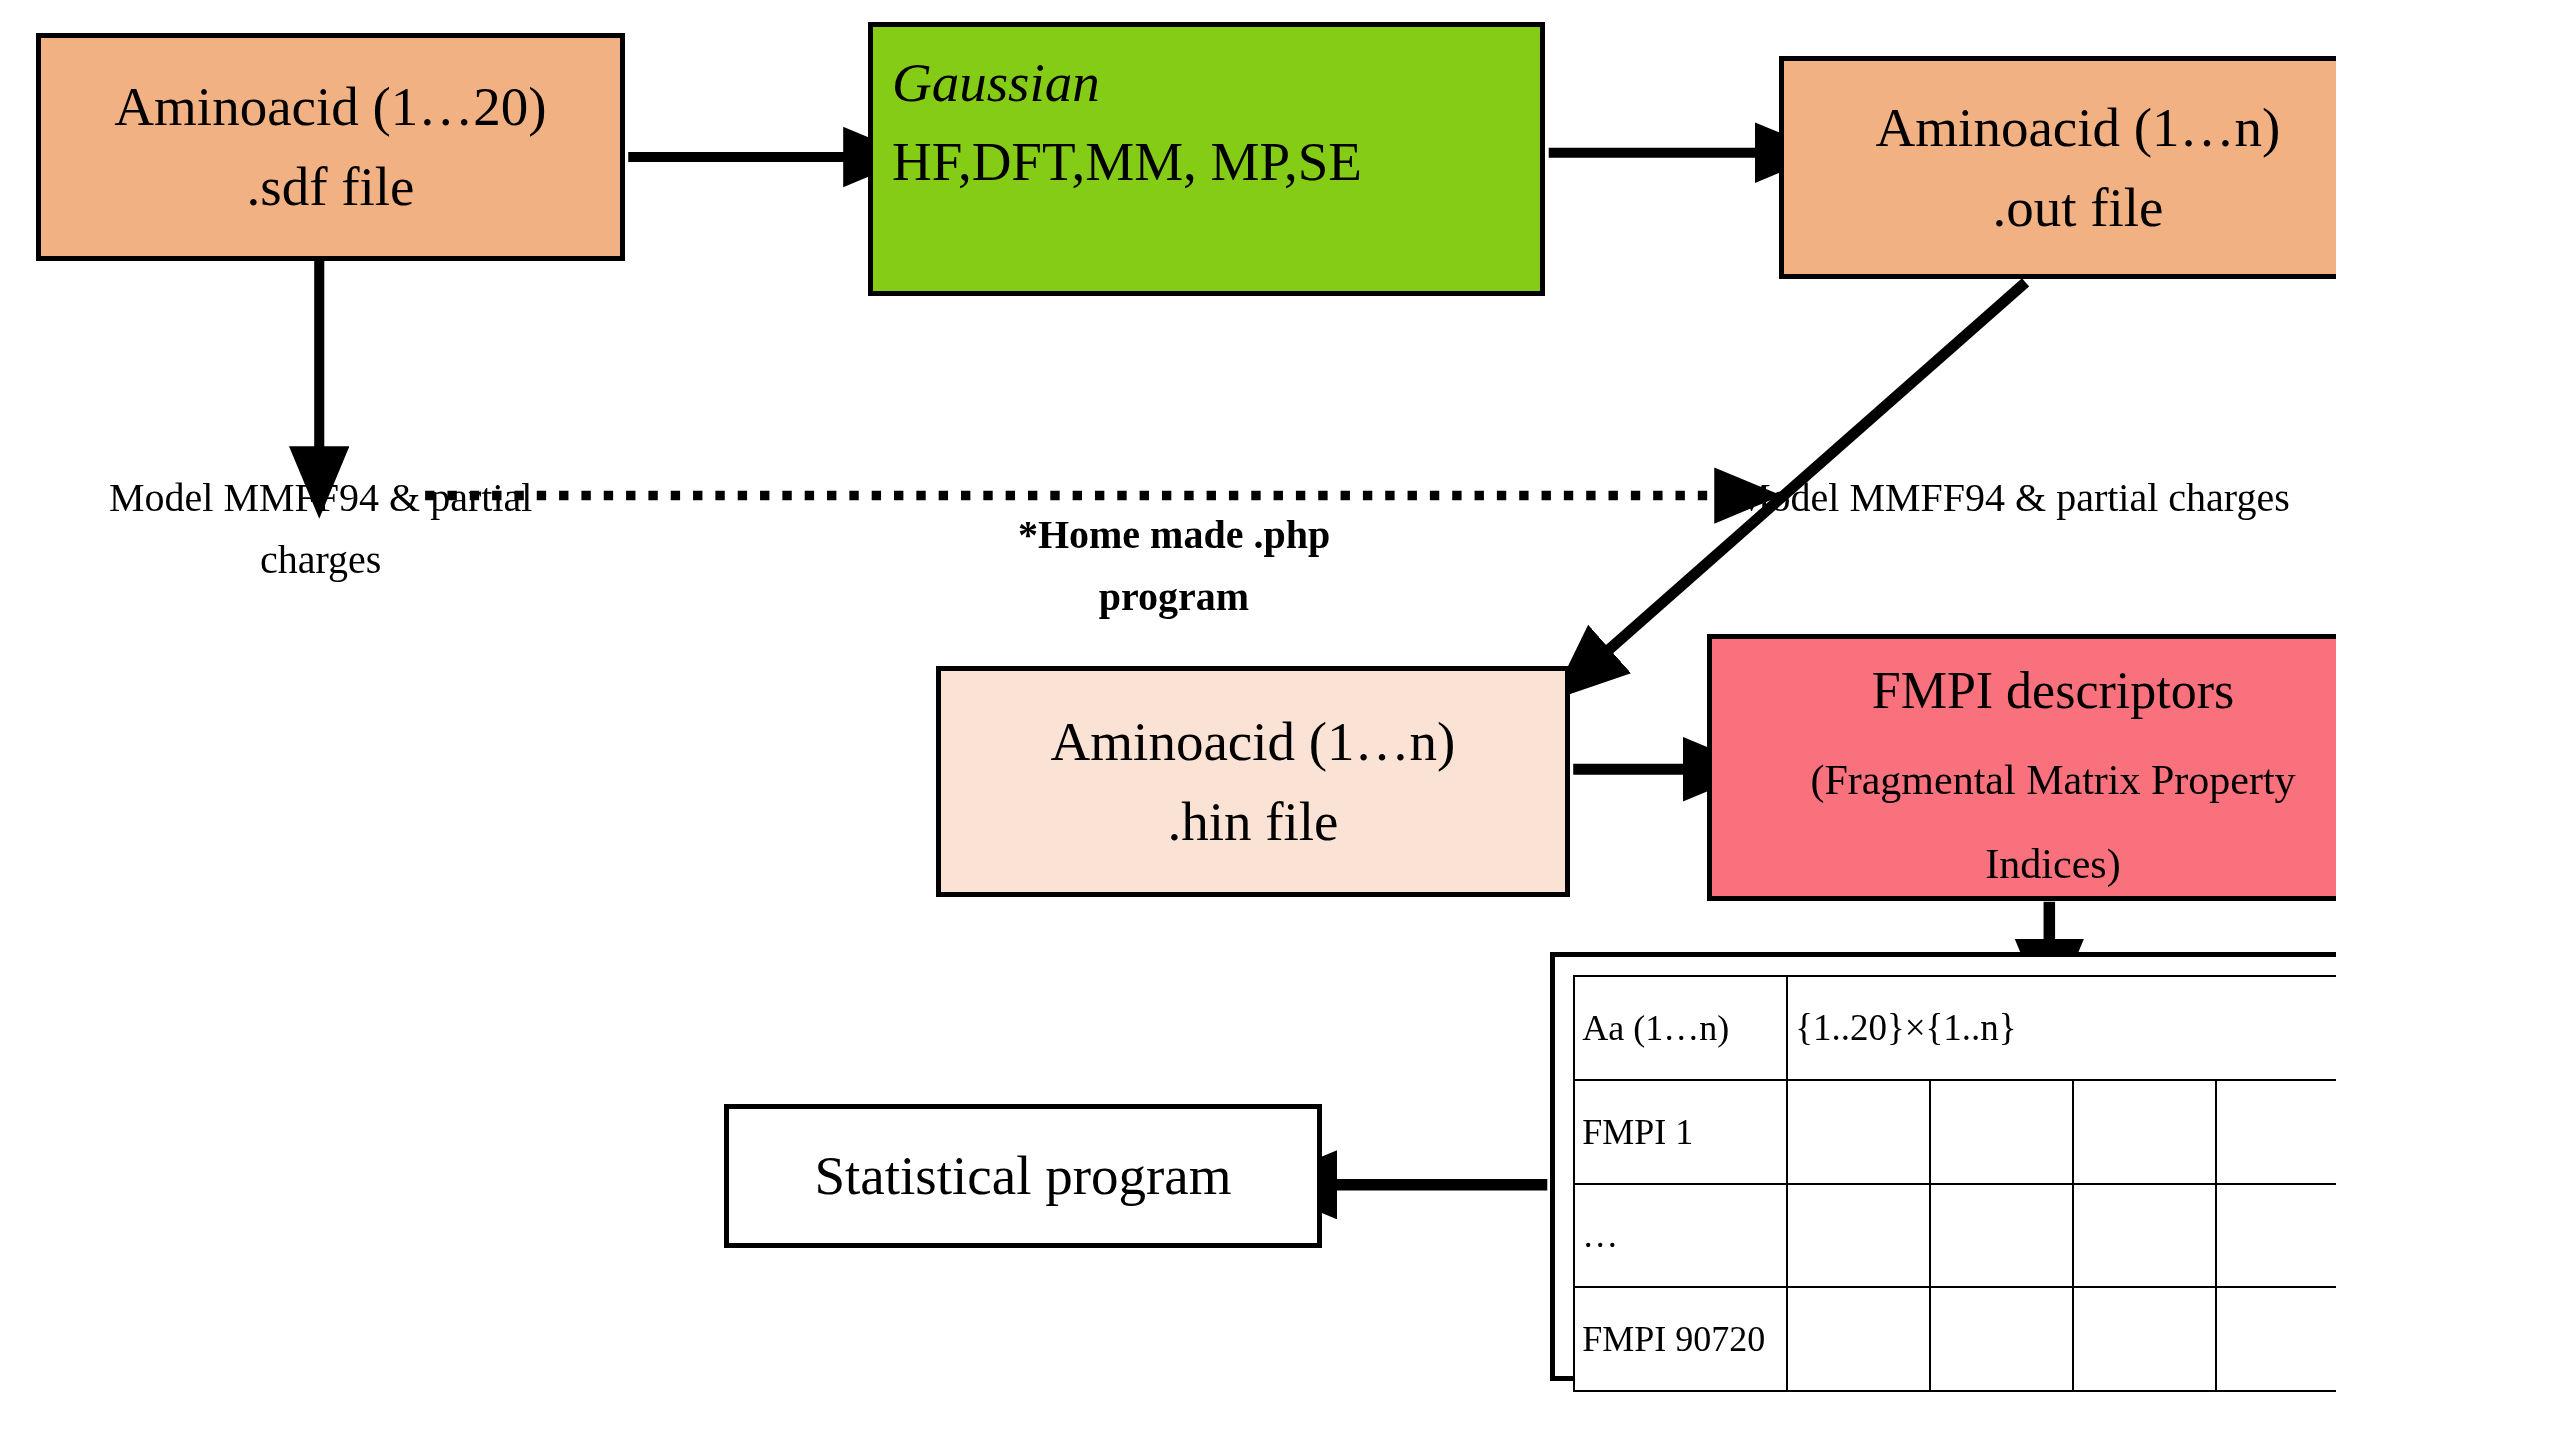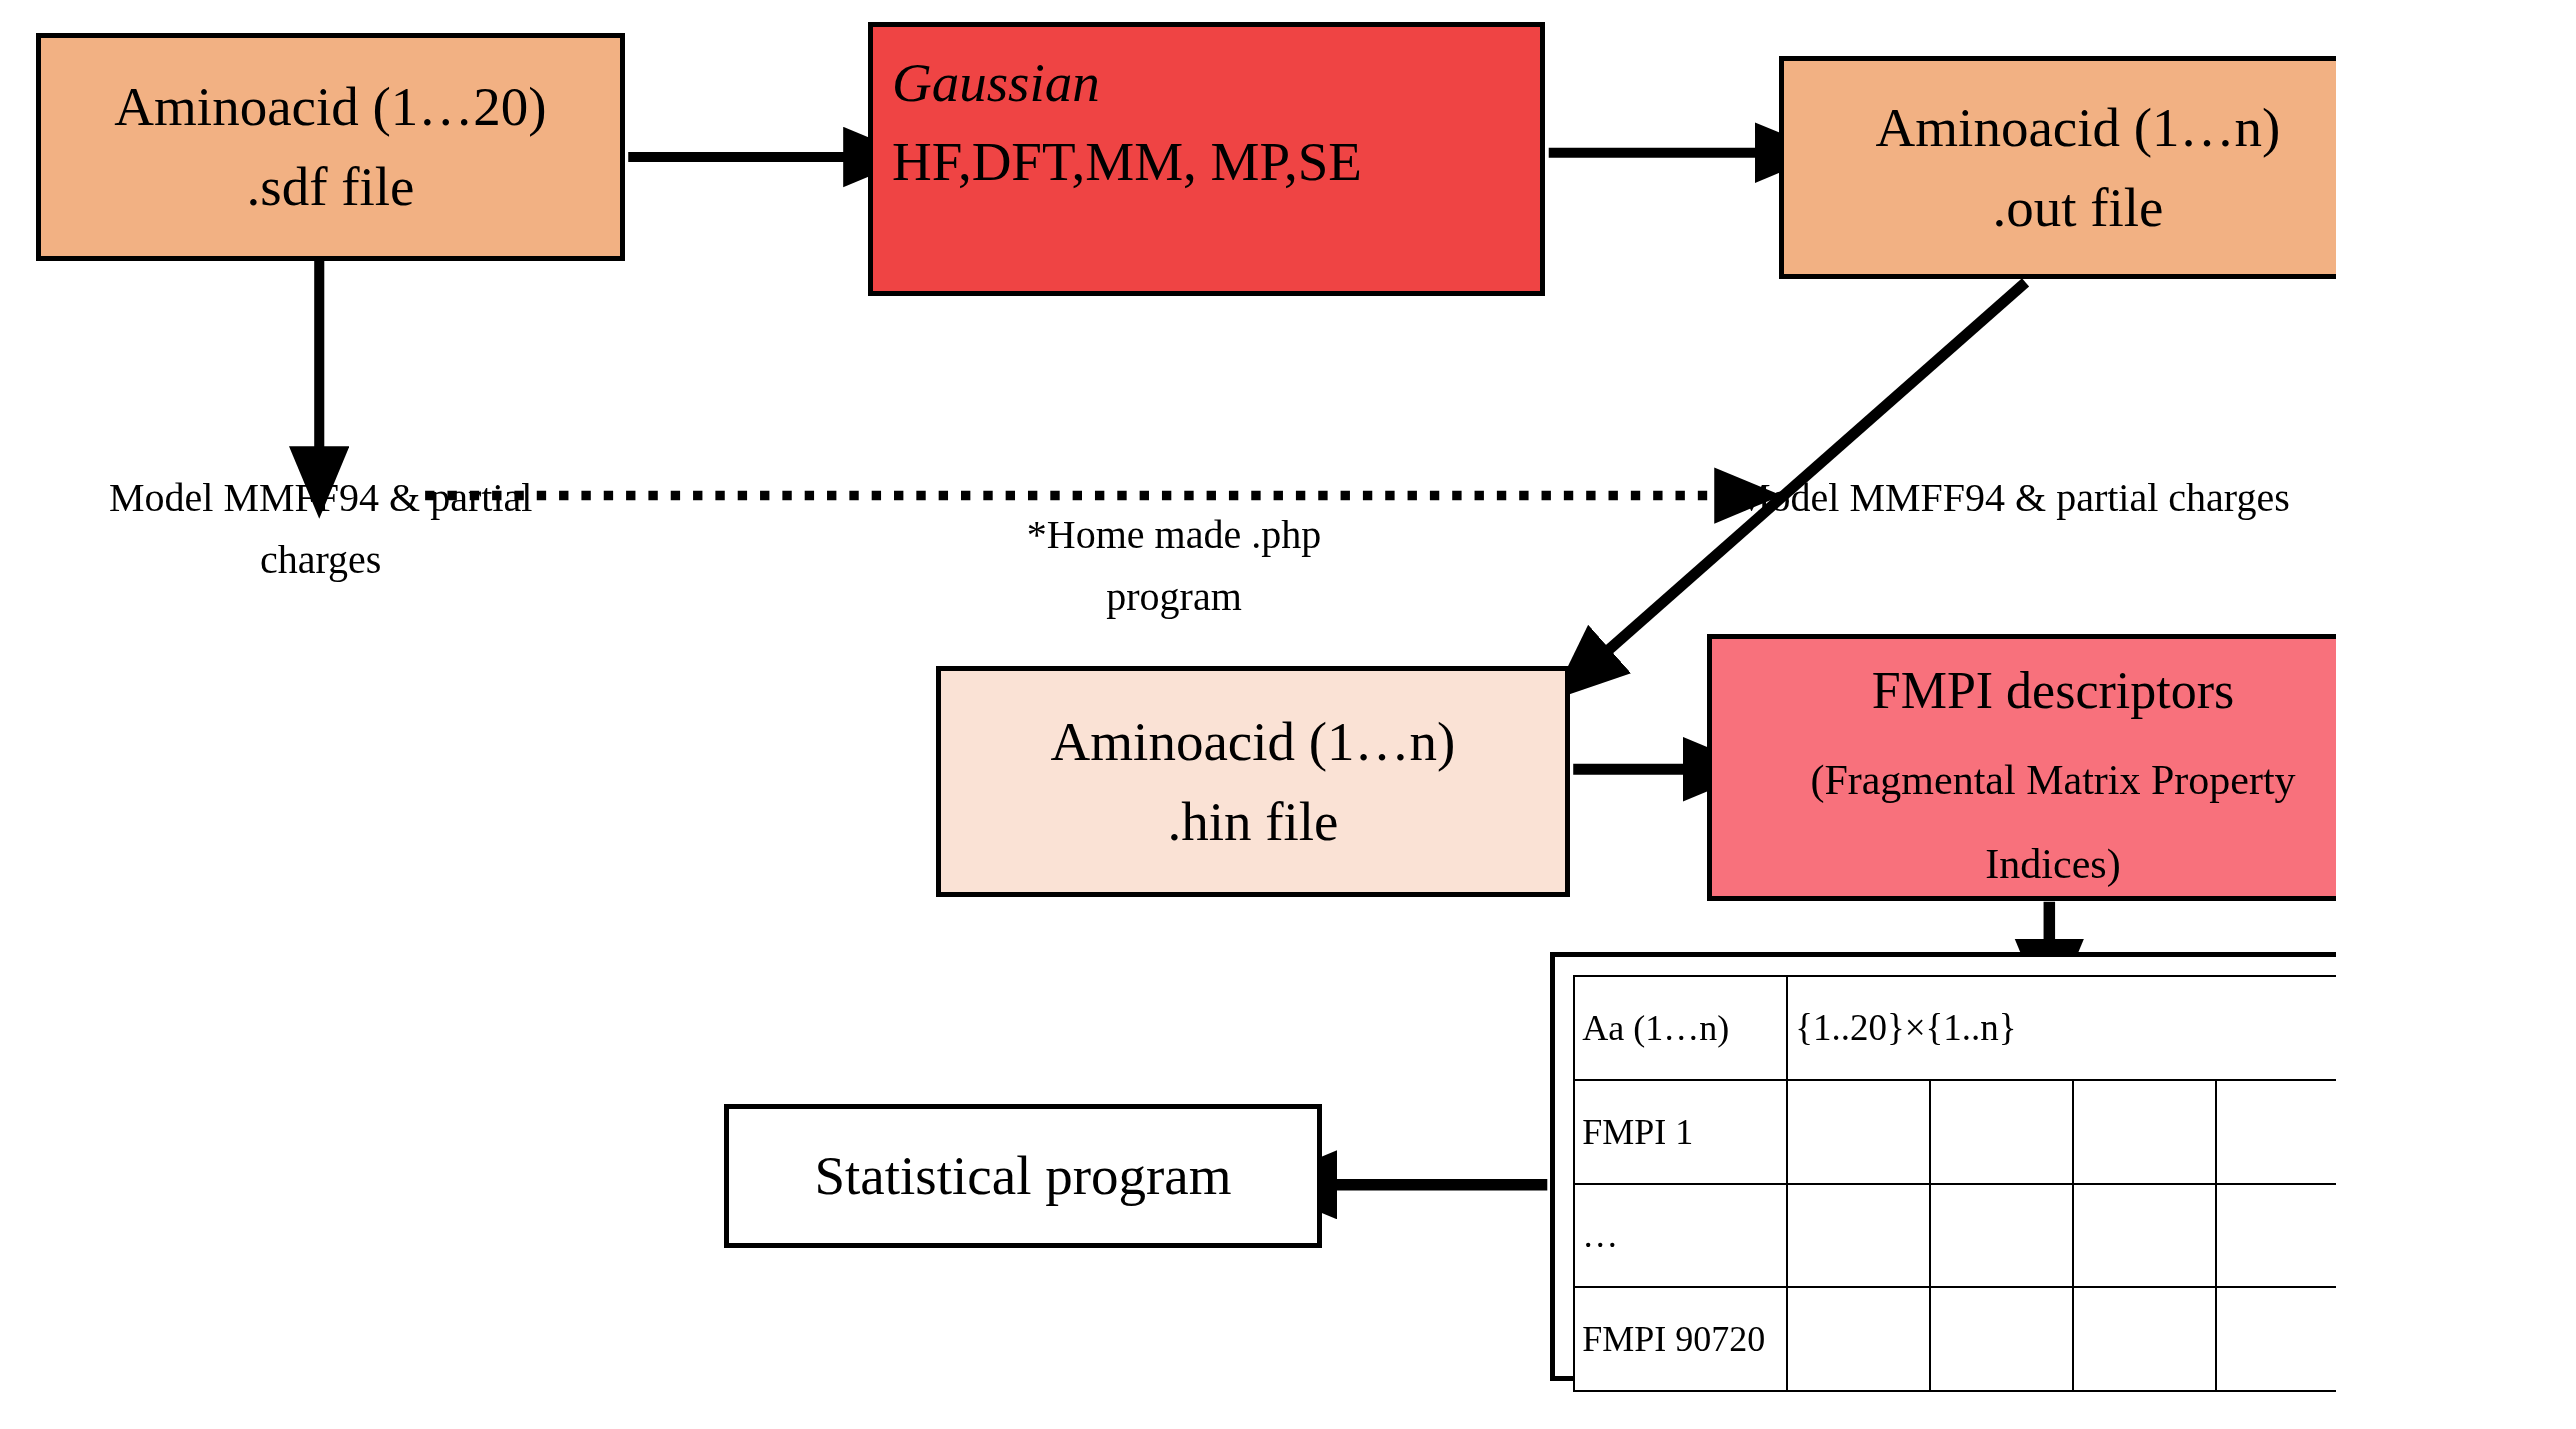--- a/index.html
+++ b/index.html
@@ -30,21 +30,21 @@
   .box .line { display: block; width: 100%; }
 
   
   #box-sdf {
     left: 36px; top: 33px; width: 589px; height: 228px;
     background: #F2B183;
     font-size: 55px;
   }
   #box-gaussian {
     left: 868px; top: 21.6px; width: 677px; height: 274px;
-    background: #ef4444;
+    background: #84cc16;
     font-size: 55px;
     align-items: flex-start;
     justify-content: flex-start;
     padding: 16px 0 0 19px;
     text-align: left;
   }
   #box-gaussian .line { text-align: left; }
   #box-gaussian .ital { font-style: italic; }
   #box-out {
     left: 1779px; top: 56px; width: 598px; height: 223px;
@@ -74,21 +74,21 @@
   
   .annot {
     position: absolute;
     font-size: 40px;
     line-height: 1.55;
     text-align: center;
     white-space: pre-line;
   }
   #annot-left   { left: 7.2px;   top: 467px; width: 627px; }
   #annot-right  { left: 1735px; top: 467px; width: 836px; text-align: left; white-space: nowrap; }
-  #annot-php    { left: 893px; top: 504px; width: 562px; }
+  #annot-php    { left: 893px; top: 504px; width: 562px; font-weight: bold; }
 
   
   #wires {
     position: absolute;
     left: 0; top: 0;
     width: 2576px; height: 1429px;
     pointer-events: none;
   }
 
   

